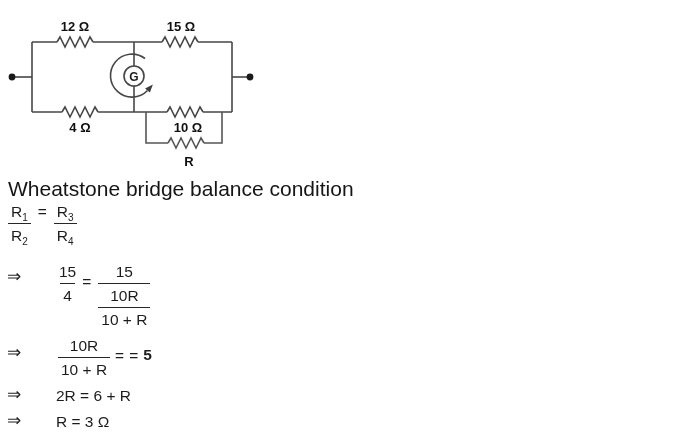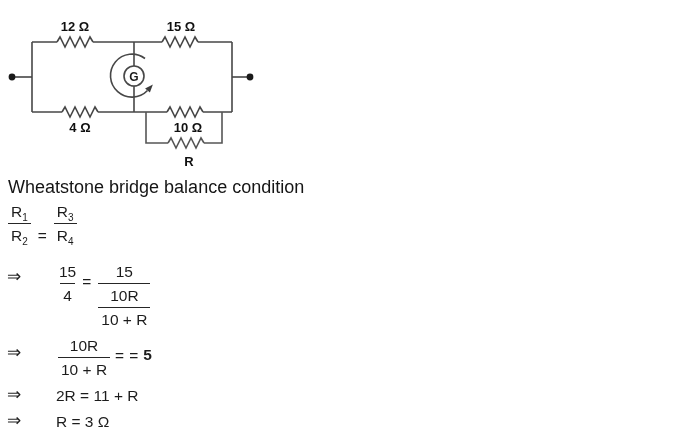--- a/index.html
+++ b/index.html
@@ -11,31 +11,31 @@
   .page{position:absolute;inset:0;background:#fff;}
 
   
   .circuit{position:absolute;left:0;top:0;}
   .wire{stroke:#474747;stroke-width:1.6;fill:none;}
   .loopwire{stroke:#565656;stroke-width:1.6;fill:none;}
   .clabel{font-family:"Liberation Sans",sans-serif;font-size:13px;font-weight:bold;fill:#101010;}
   .glabel{font-family:"Liberation Sans",sans-serif;font-size:12px;font-weight:bold;fill:#1a1a1a;}
 
   
-  .title{position:absolute;left:8px;top:177px;font-size:18px;color:#151515;}
+  .title{position:absolute;left:8px;top:177px;font-size:21px;color:#151515;}
   .eq{position:absolute;display:flex;align-items:flex-start;font-size:15.5px;color:#1c1c1c;}
   .implies{font-size:17px;width:16px;line-height:18px;display:inline-block;}
   .frac{display:inline-flex;flex-direction:column;align-items:center;text-align:center;}
   .frac .num{line-height:19px;padding:0 3px 2px 3px;}
   .frac .den{line-height:19px;padding:2px 3px 0 3px;border-top:1.4px solid #262626;}
   .frac .denwrap{border-top:1.4px solid #262626;padding-top:2px;}
   sub{font-size:10px;line-height:0;}
   .plain{line-height:19px;}
 
-  #eq1{left:8px;top:202px;align-items:flex-end;}
+  #eq1{left:8px;top:202px;align-items:flex-start;}
   #eq1 .gap{width:7px;}
 
   #eq2{left:7px;top:261px;}
   #eq2 .implies{margin-top:7px;}
   #eq2 .f1{margin-left:33px;margin-top:1px;}
   #eq2 .eqsign{margin-left:3px;margin-top:11px;line-height:19px;}
   #eq2 .f2{margin-left:7px;margin-top:1px;}
 
   #eq3{left:7px;top:335px;}
   #eq3 .implies{margin-top:9px;}
@@ -128,21 +128,21 @@
       <span class="num">10R</span>
       <span class="den">10 + R</span>
     </span>
     <span class="plain eqsign">=</span>
     <span class="plain eqsign">=</span>
     <span class="plain result">5</span>
   </div>
 
   <div class="eq" id="eq4">
     <span class="implies">⇒</span>
-    <span class="plain txt">2R = 11 + R</span>
+    <span class="plain txt">2R = 6 + R</span>
   </div>
 
   <div class="eq" id="eq5">
     <span class="implies">⇒</span>
     <span class="plain txt">R = 3 Ω</span>
   </div>
 
 </div>
 
 </body></html>

